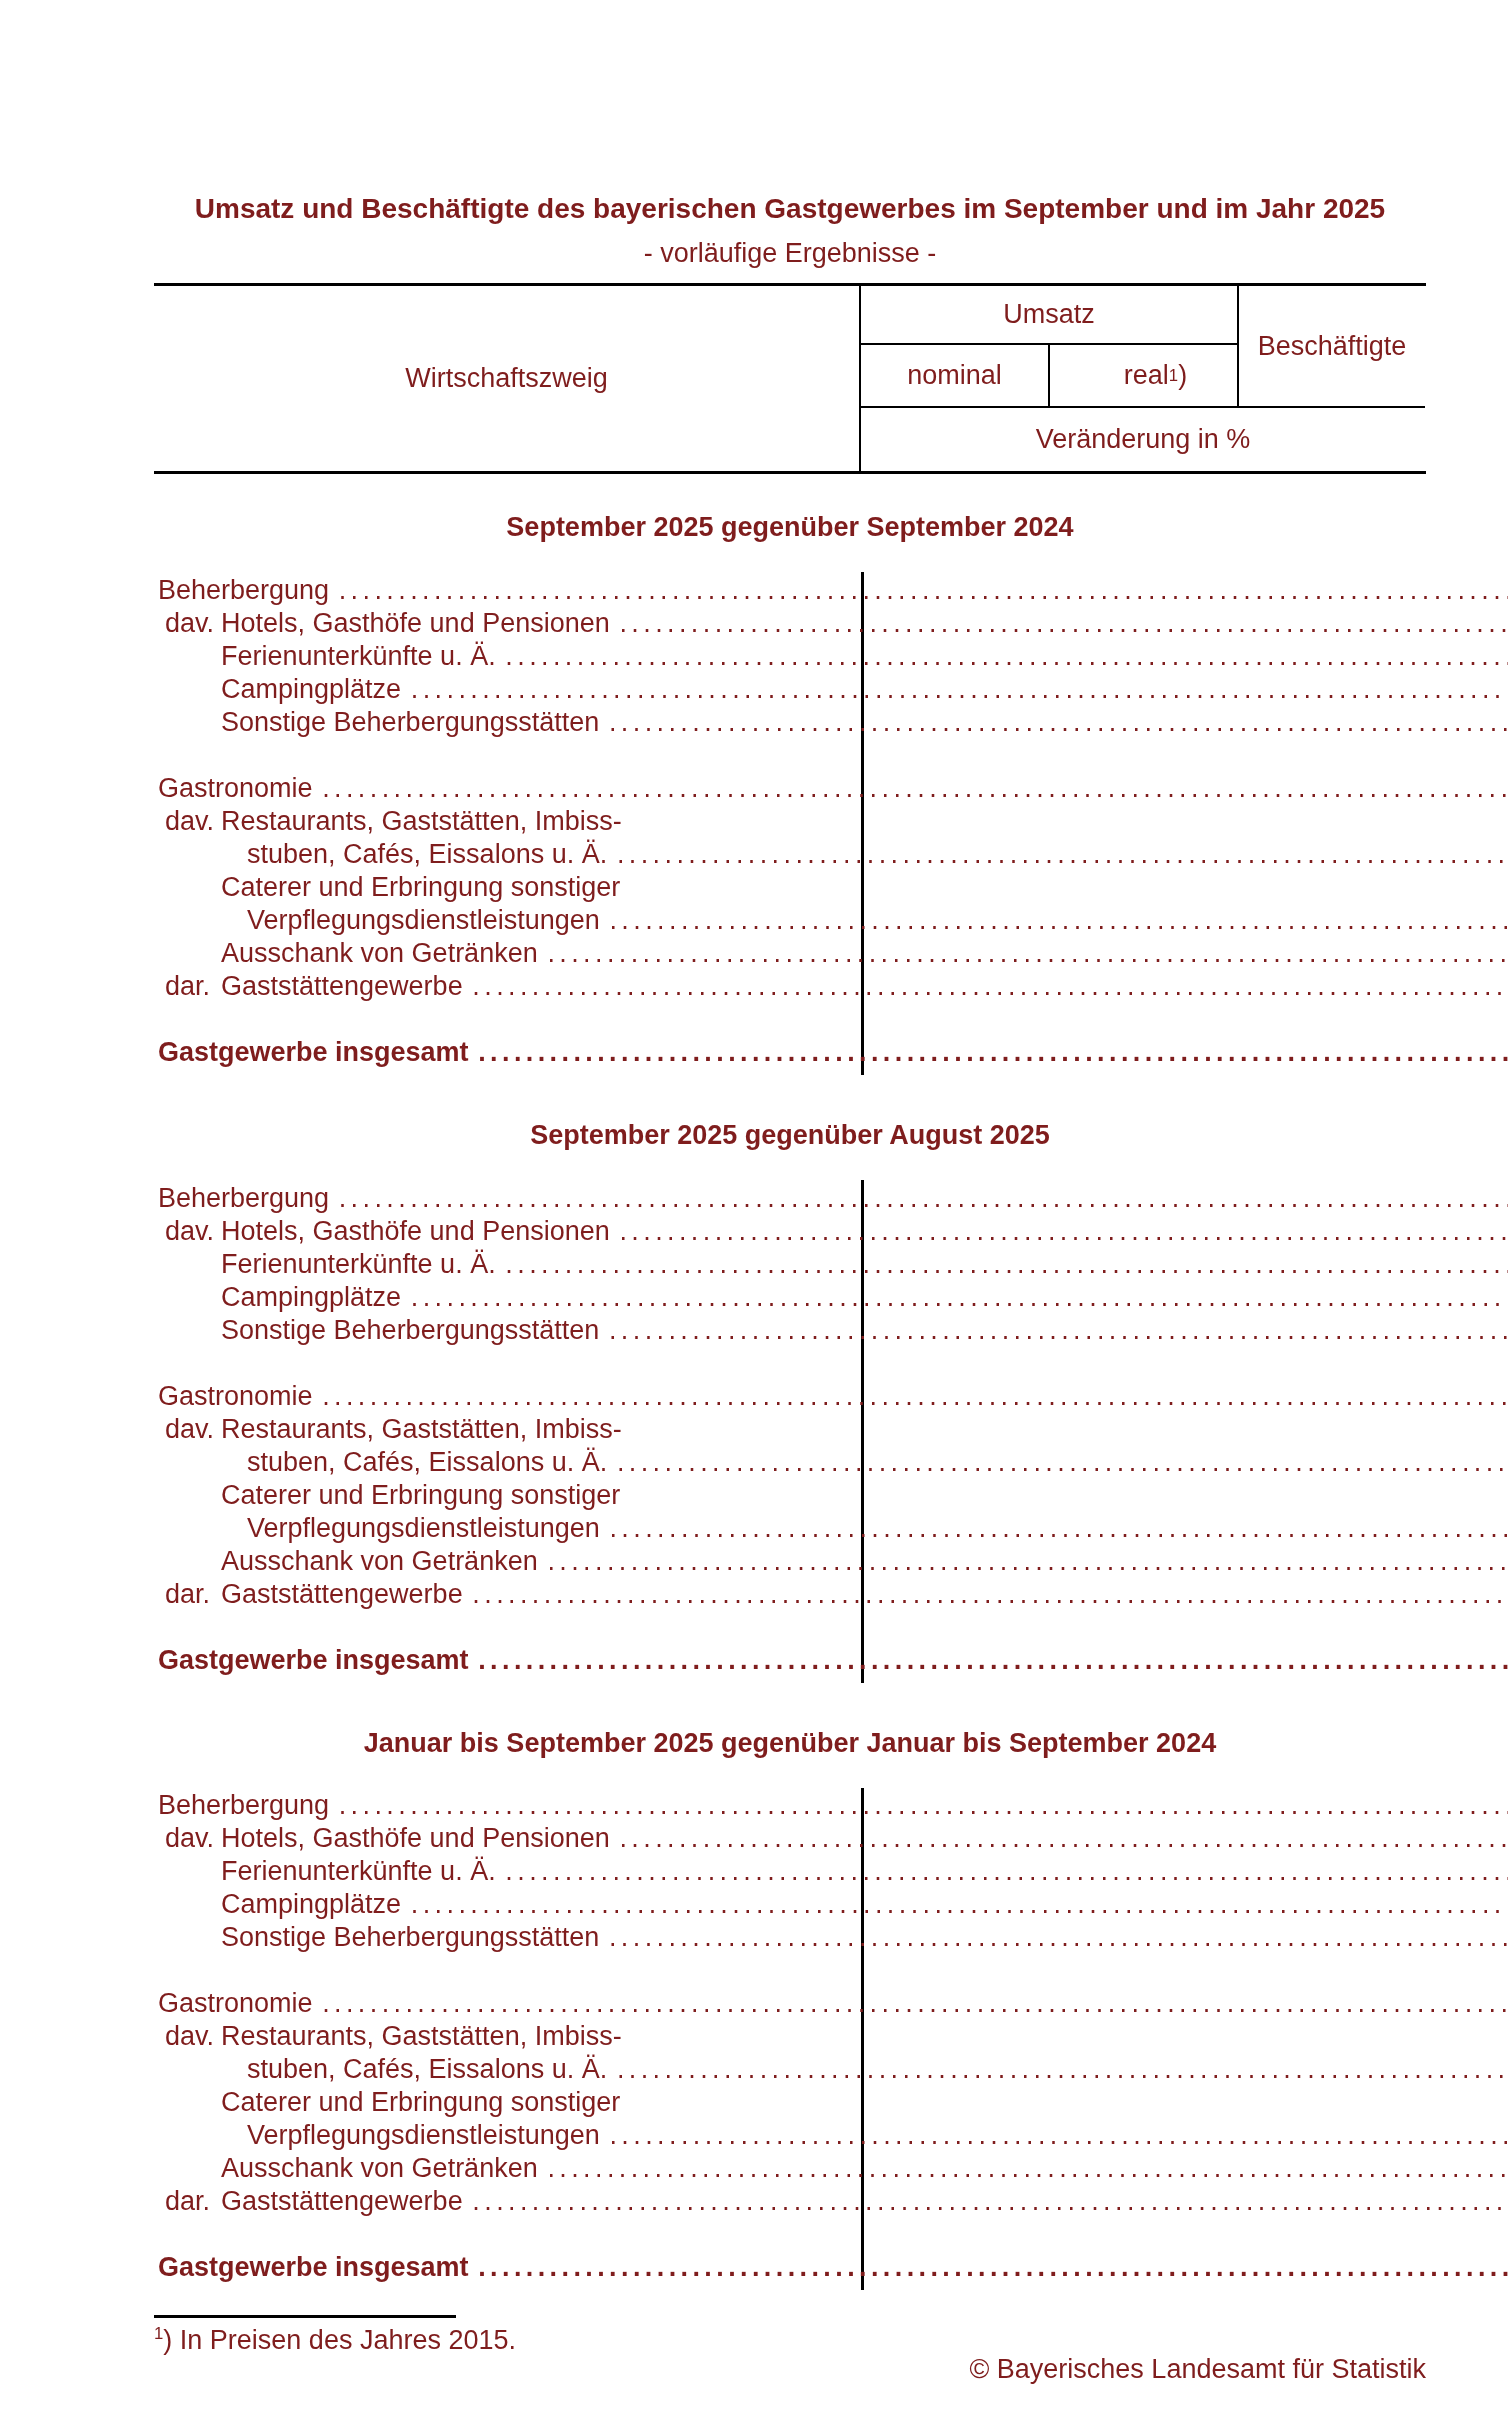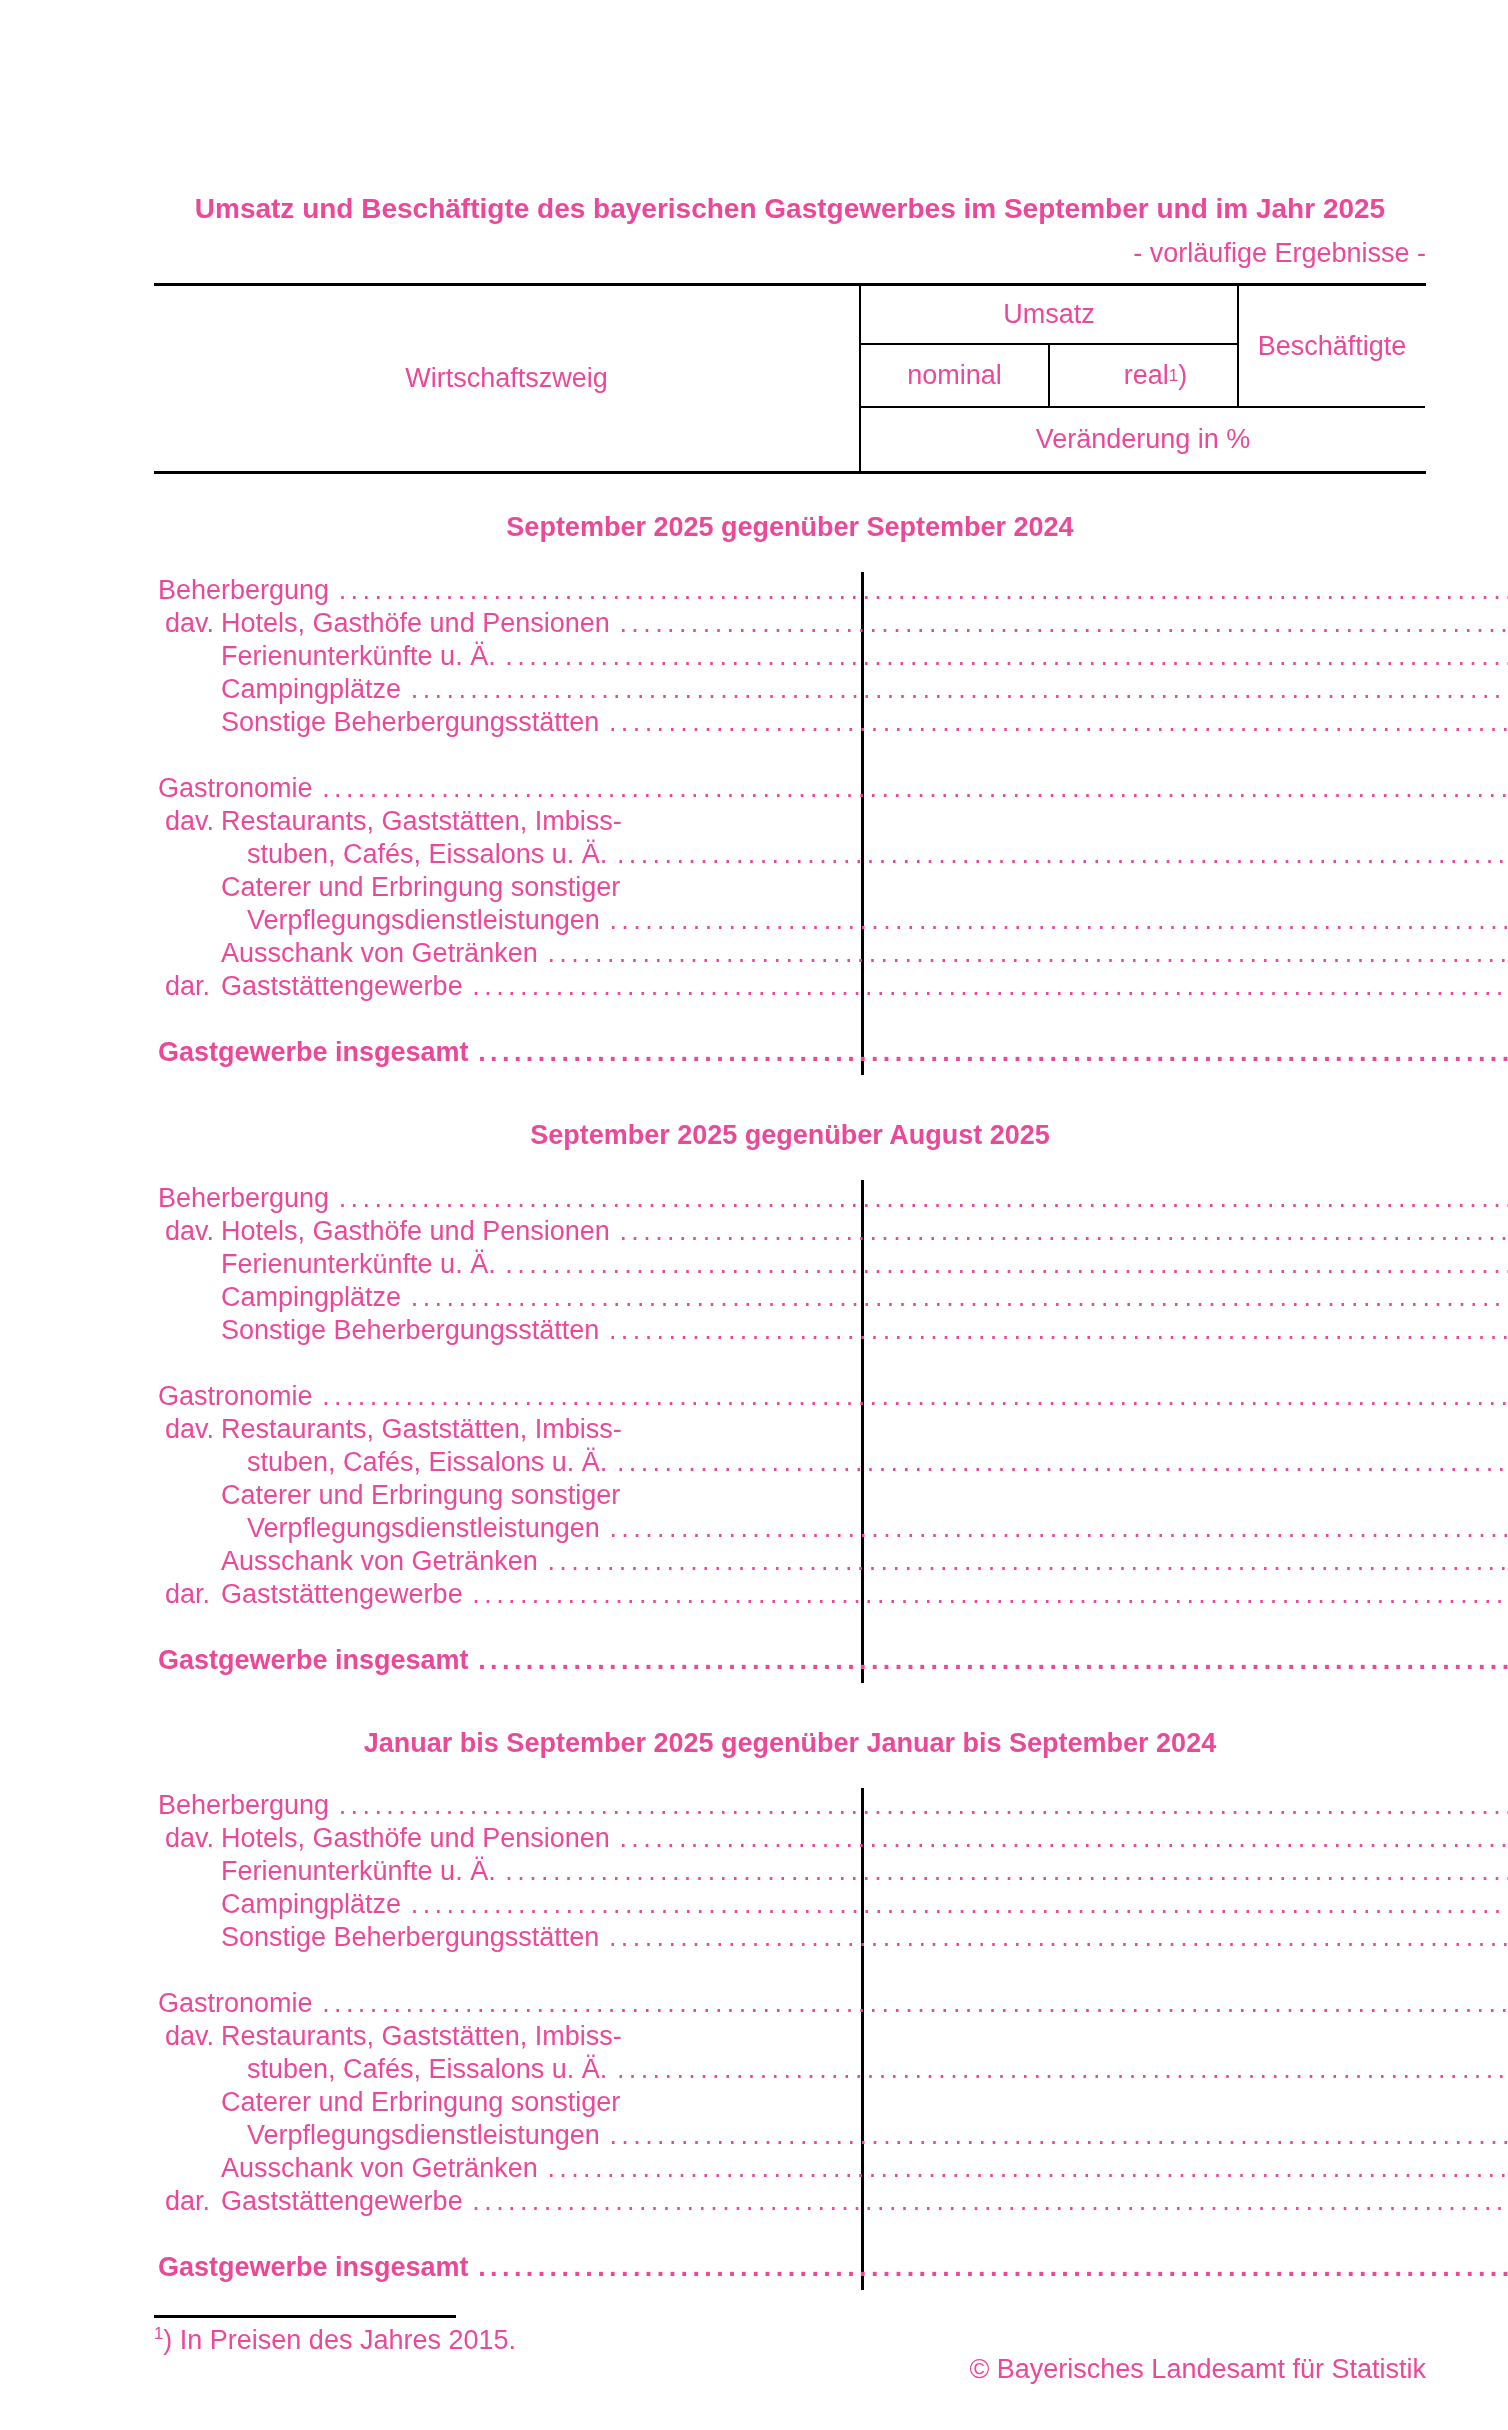--- a/index.html
+++ b/index.html
@@ -3,34 +3,34 @@
 <meta charset="utf-8">
 <title>Umsatz und Beschäftigte des bayerischen Gastgewerbes</title>
 <style>
   html, body { margin:0; padding:0; background:#ffffff; }
   .page {
     position:relative;
     width:1509px; height:2431px;
     box-sizing:border-box;
     padding:192px 82px 0 154px;
     background:#fff;
-    color:#ec4899;
+    color:#7f1d1d;
     font-family:"Liberation Sans", sans-serif;
     font-size:27px;
     overflow:hidden;
   }
   .content { width:1272px; }
 
   
   .title {
     margin:0; text-align:center;
     font-size:28px; font-weight:bold; line-height:33px;
   }
   .subtitle {
-    margin:11.6px 0 0 0; text-align:right;
+    margin:11.6px 0 0 0; text-align:center;
     font-size:27px; font-weight:normal; line-height:33px;
   }
 
   
   .thead {
     margin-top:13.6px;
     display:grid;
     grid-template-columns:707px 189px 189px 186px;
     grid-template-rows:59px 63px 63px;
     border-top:3.9px solid #000;

